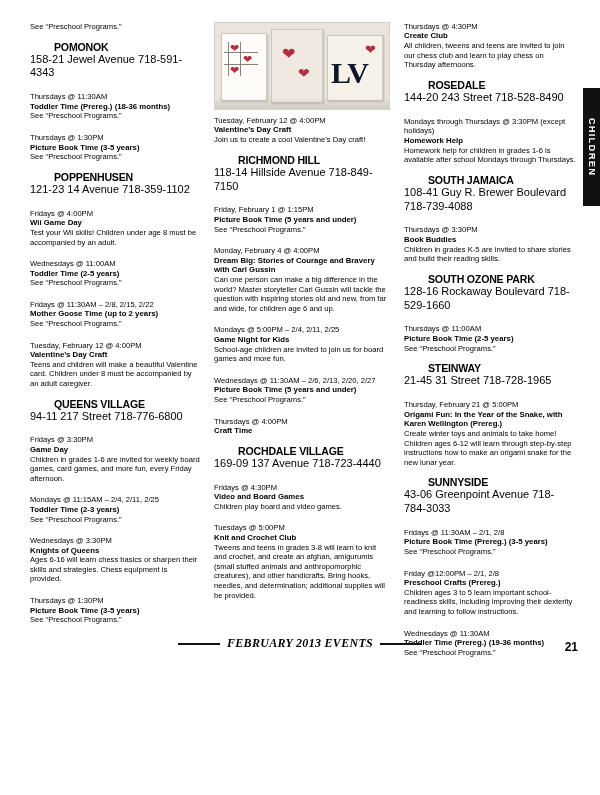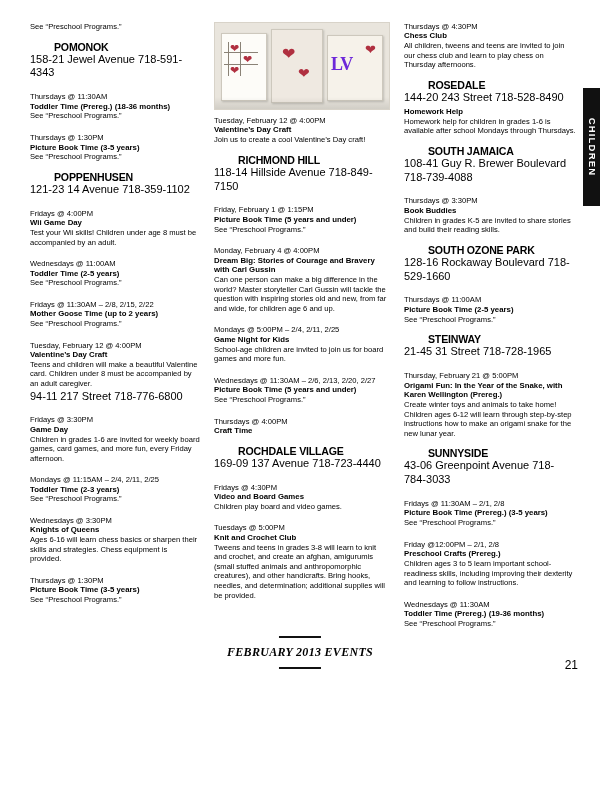--- a/index.html
+++ b/index.html
@@ -99,23 +99,23 @@
     position: absolute;
     color: #b03040;
     font-size: 11px;
     line-height: 1;
   }
   .photo .bigLV {
     position: absolute;
     left: 116px;
     top: 30px;
     font-family: "Liberation Serif", serif;
-    font-size: 18px;
-    font-weight: bold;
-    color: #6d28d9;
+    font-size: 30px;
+    font-weight: bold;
+    color: #0f172a;
     letter-spacing: -1px;
   }
   .photo .shadowbar {
     position: absolute;
     left: 0; right: 0; bottom: 0;
     height: 12px;
     background: linear-gradient(to bottom, rgba(0,0,0,0), rgba(0,0,0,0.10));
   }
 
   
@@ -151,39 +151,38 @@
     height: 22px;
   }
   .footer .center {
     position: absolute;
     left: 50%;
     transform: translateX(-50%);
     display: flex;
     align-items: center;
     gap: 7px;
     white-space: nowrap;
-    flex-direction: column;
   }
   .footer .title {
     font-family: "Liberation Serif", serif;
     font-style: italic;
     font-weight: bold;
     font-size: 12px;
     letter-spacing: 0.3px;
   }
   .rule {
     width: 42px;
     height: 2px;
     background: #111;
   }
   .pagenum {
     position: absolute;
     right: 22px;
-    bottom: 2px;
-    font-weight: normal;
+    bottom: 20px;
+    font-weight: bold;
     font-size: 12px;
   }
 </style>
 </head>
 <body>
 
 <div class="page">
 
   <div class="columns">
 
@@ -207,20 +206,21 @@
       <div class="when">Wednesdays @ 11:00AM</div>
       <div class="prog">Toddler Time (2-5 years)</div>
       <div class="note">See “Preschool Programs.”</div>
       <div class="when">Fridays @ 11:30AM – 2/8, 2/15, 2/22</div>
       <div class="prog">Mother Goose Time (up to 2 years)</div>
       <div class="note">See “Preschool Programs.”</div>
       <div class="when">Tuesday, February 12 @ 4:00PM</div>
       <div class="prog">Valentine’s Day Craft</div>
       <div class="desc">Teens and children will make a beautiful Valentine card. Children under 8 must be accompanied by an adult caregiver.</div>
 
+      <div class="venue">QUEENS VILLAGE</div>
       <div class="addr">94-11 217 Street 718-776-6800</div>
       <div class="when">Fridays @ 3:30PM</div>
       <div class="prog">Game Day</div>
       <div class="desc">Children in grades 1-6 are invited for weekly board games, card games, and more fun, every Friday afternoon.</div>
       <div class="when">Mondays @ 11:15AM – 2/4, 2/11, 2/25</div>
       <div class="prog">Toddler Time (2-3 years)</div>
       <div class="note">See “Preschool Programs.”</div>
       <div class="when">Wednesdays @ 3:30PM</div>
       <div class="prog">Knights of Queens</div>
       <div class="desc">Ages 6-16 will learn chess basics or sharpen their skills and strategies. Chess equipment is provided.</div>
@@ -276,25 +276,26 @@
       <div class="when">Fridays @ 4:30PM</div>
       <div class="prog">Video and Board Games</div>
       <div class="desc">Children play board and video games.</div>
       <div class="when">Tuesdays @ 5:00PM</div>
       <div class="prog">Knit and Crochet Club</div>
       <div class="desc">Tweens and teens in grades 3-8 will learn to knit and crochet, and create an afghan, amigurumis (small stuffed animals and anthropomorphic creatures), and other handicrafts. Bring hooks, needles, and determination; additional supplies will be provided.</div>
     </div>
 
     <div class="col c3">
       <div class="when" style="margin-top:0">Thursdays @ 4:30PM</div>
-      <div class="prog">Chess Club</div>
+      <div class="prog">Create Club</div>
       <div class="desc">All children, tweens and teens are invited to join our chess club and learn to play chess on Thursday afternoons.</div>
 
       <div class="venue">ROSEDALE</div>
       <div class="addr">144-20 243 Street  718-528-8490</div>
+      <div class="when">Mondays through Thursdays @ 3:30PM (except holidays)</div>
       <div class="prog">Homework Help</div>
       <div class="desc">Homework help for children in grades 1-6 is available after school Mondays through Thursdays.</div>
 
       <div class="venue">SOUTH JAMAICA</div>
       <div class="addr">108-41 Guy R. Brewer Boulevard 718-739-4088</div>
       <div class="when">Thursdays @ 3:30PM</div>
       <div class="prog">Book Buddies</div>
       <div class="desc">Children in grades K-5 are invited to share stories and build their reading skills.</div>
 
       <div class="venue">SOUTH OZONE PARK</div>

